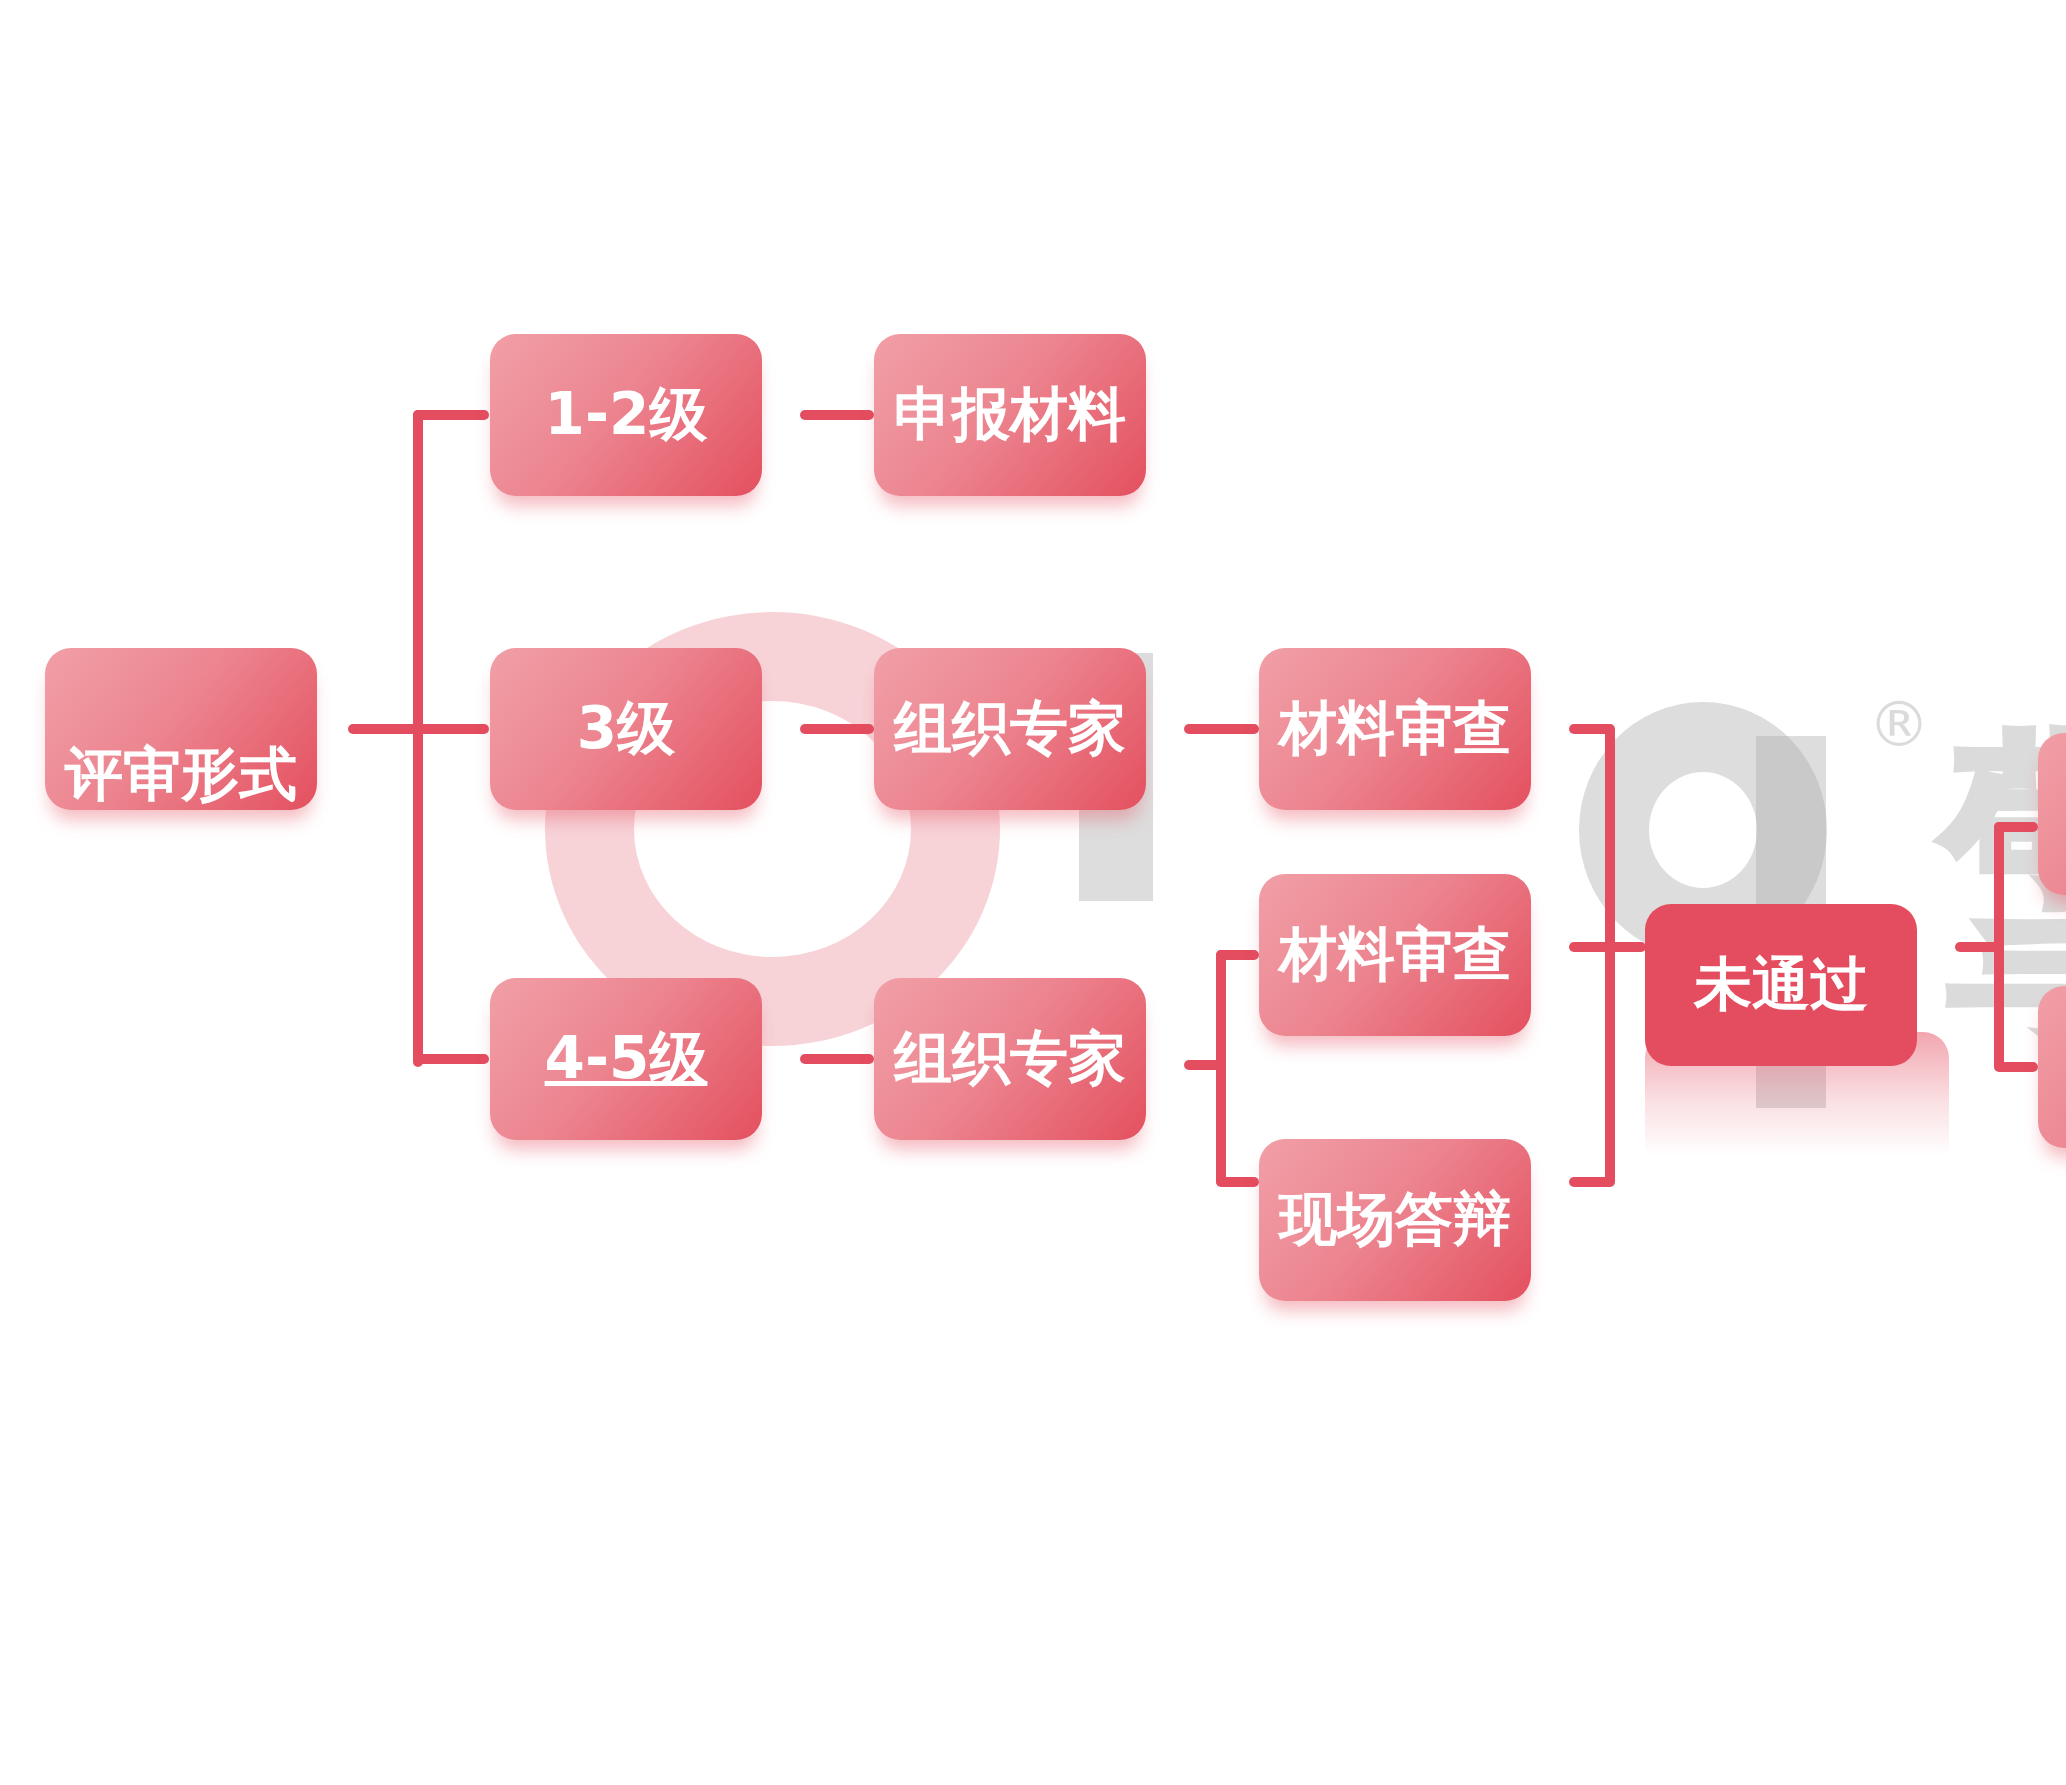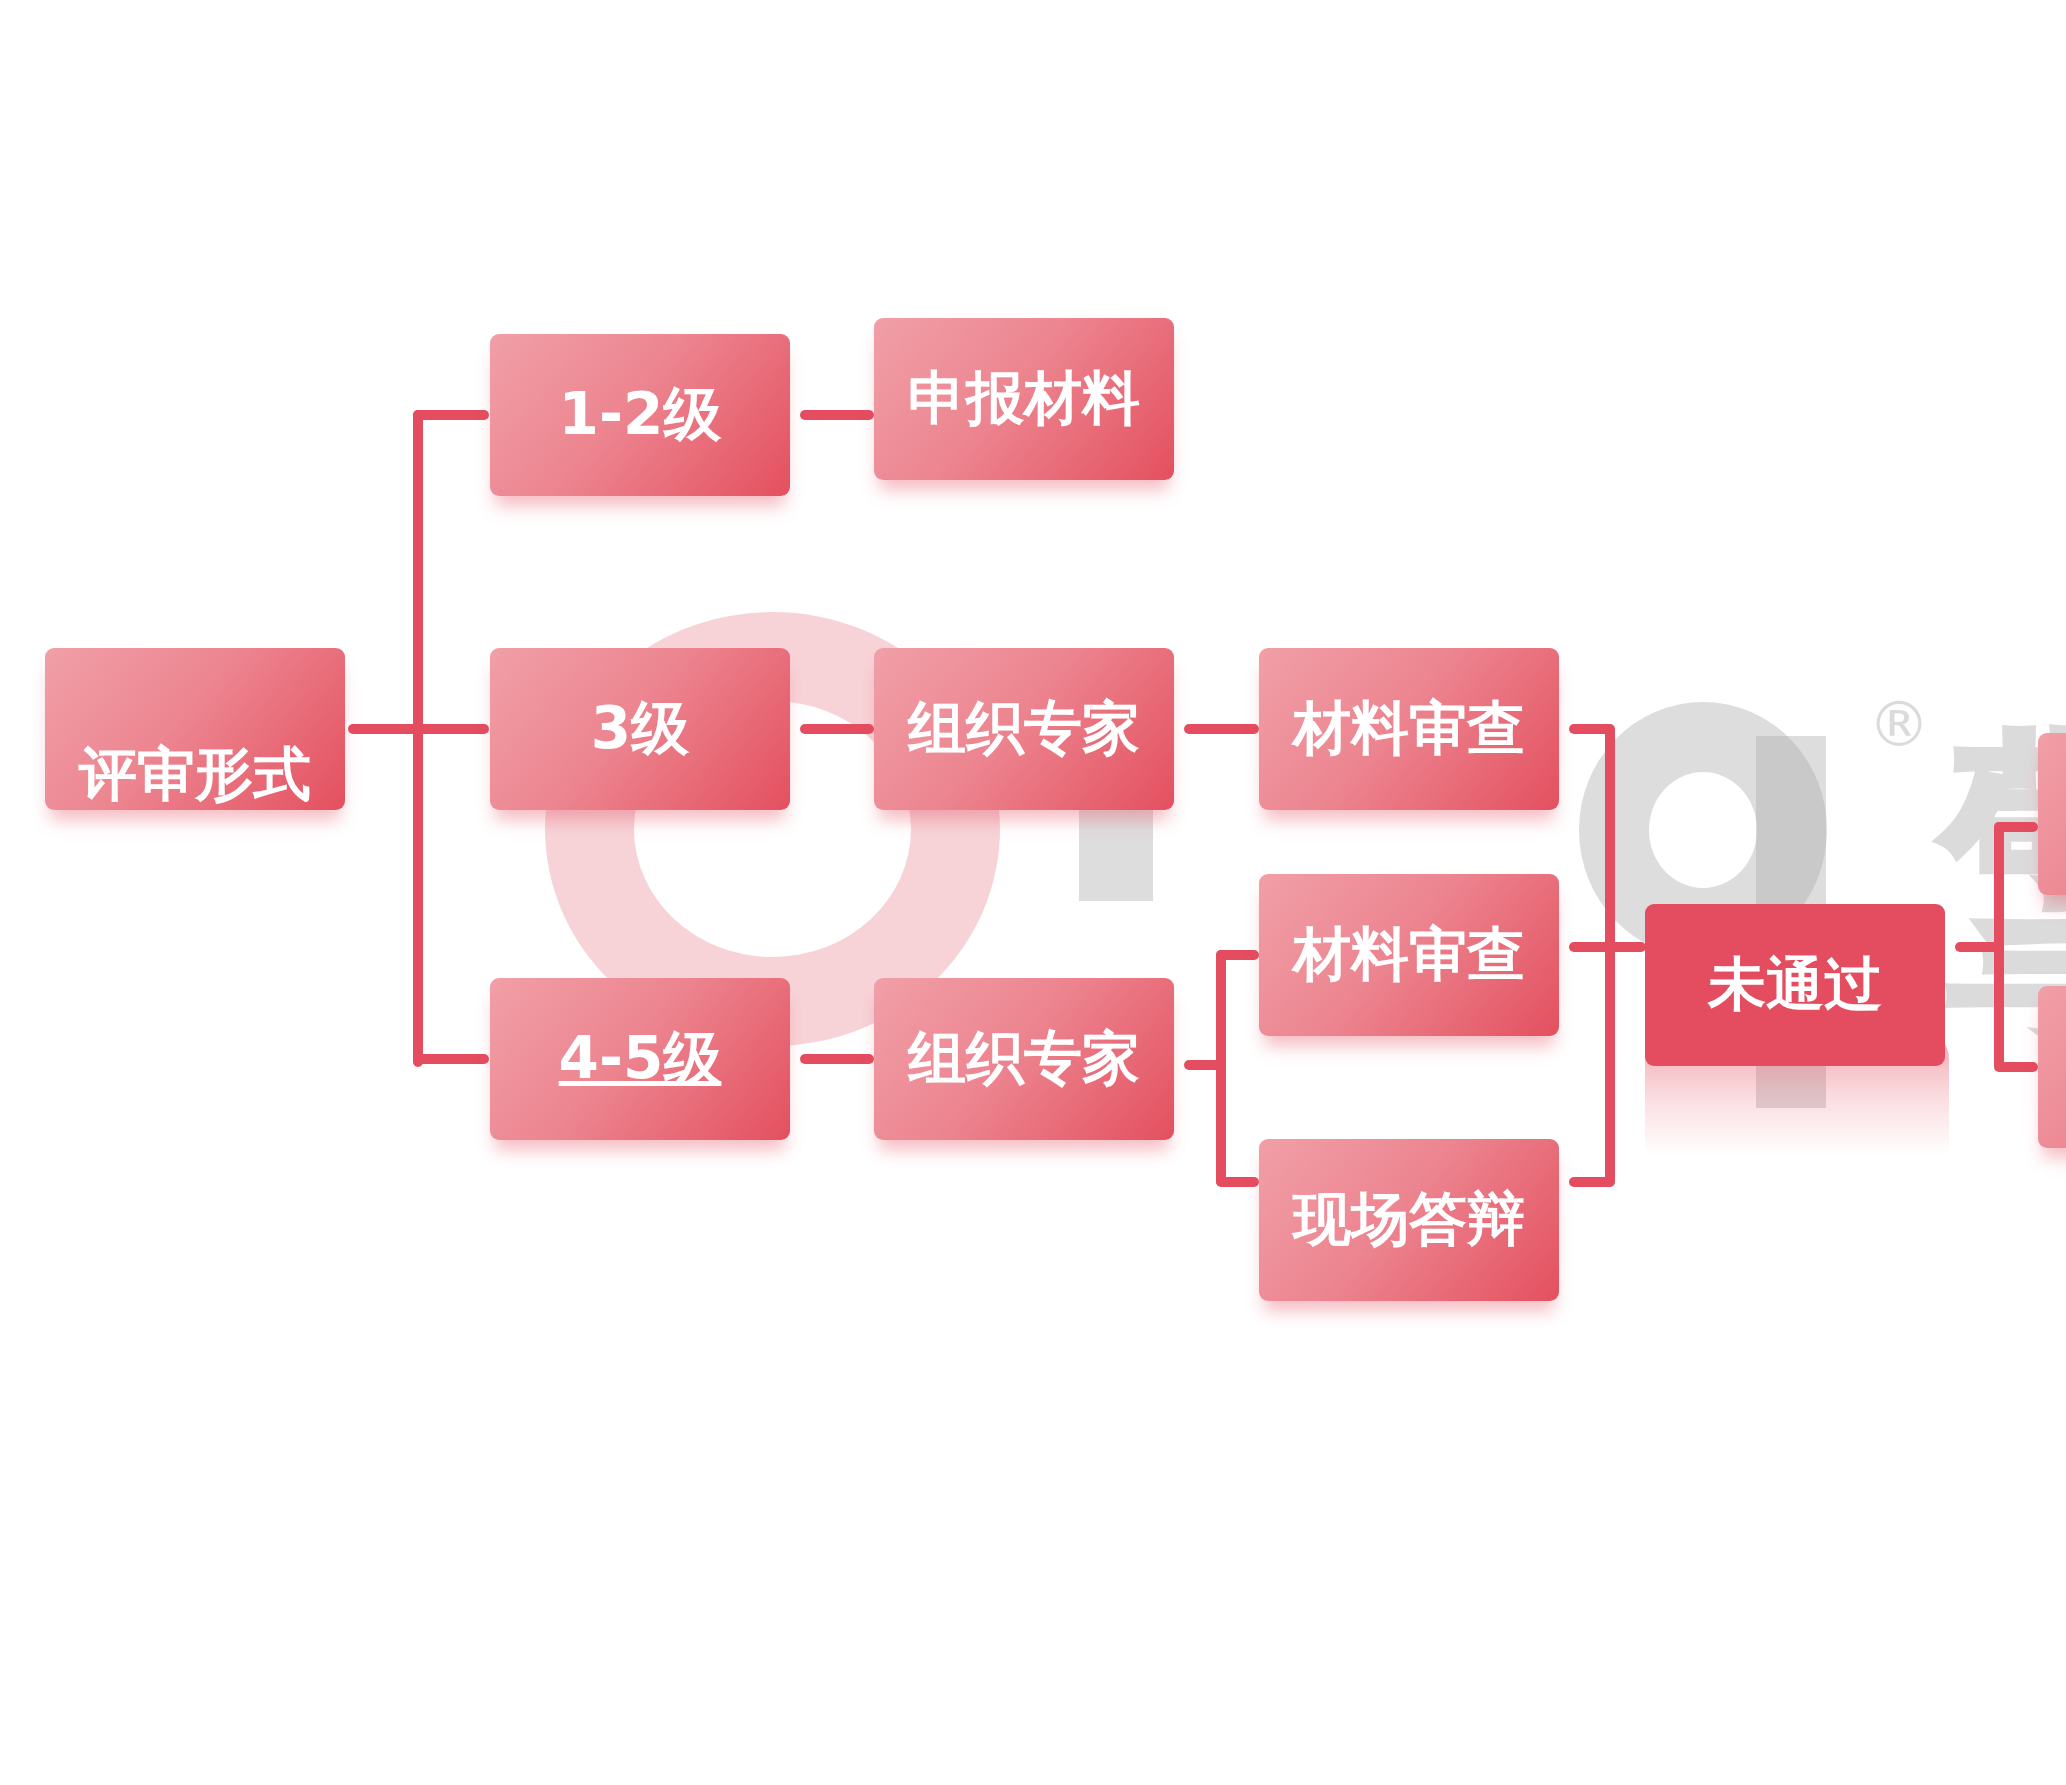--- a/index.html
+++ b/index.html
@@ -9,21 +9,21 @@
   .wm-q { left:545px; top:612px; width:455px; height:434px; border-radius:50%;
           border:89px solid rgba(236,150,162,0.42); box-sizing:border-box; }
   .wm-text { color:rgba(170,170,170,0.42); font-weight:bold; line-height:1; white-space:nowrap; }
   .wm-i-dot { left:1079px; top:653px; width:74px; height:248px; background:rgba(175,175,175,0.42); }
   .wm-reg { left:1868px; top:694px; font-size:62px; font-weight:normal; }
   .wm-cn { left:1934px; top:719px; font-size:339px; letter-spacing:-8.3px; }
   .wm-g  { left:1579px; top:702px; width:248px; height:256px; border-radius:50%;
            border:70px solid rgba(175,175,175,0.42); box-sizing:border-box; }
   .wm-g-stem { left:1756px; top:736px; width:70px; height:372px; background:rgba(175,175,175,0.42); }
 
-  .node { position:absolute; width:300px; height:162px; border-radius:9px;
+  .node { position:absolute; width:272px; height:162px; border-radius:26px;
           background:linear-gradient(130deg,#F19FA7 0%,#EC8590 45%,#E4505F 100%);
           box-shadow:0 15px 16.5px -5.8px rgba(228,80,95,0.38);
           display:flex; align-items:center; justify-content:center; text-align:center;
           color:#ffffff; font-weight:bold; font-size:58px; line-height:1.2; z-index:2;
           box-sizing:border-box; padding:0 16.5px; }
   .node.two-line { font-size:55px; line-height:1.28; }
   .node.solid { background:#E44D5F; box-shadow:none; }
   .reflect { position:absolute; width:304px; height:124px; border-radius:26px 26px 0 0;
              background:linear-gradient(180deg,rgba(228,77,95,0.5) 0%,rgba(228,77,95,0.18) 55%,rgba(255,255,255,0) 100%);
              z-index:1; }
@@ -75,21 +75,21 @@
 <div class="node" style="left:490px; top:334px;">
   <span>1-2级</span>
 </div>
 <div class="node" style="left:490px; top:648px;">
   <span>3级</span>
 </div>
 <div class="node" style="left:490px; top:978px;text-decoration:underline;">
   <span>4-5级</span>
 </div>
 
-<div class="node" style="left:874px; top:318px;">
+<div class="node" style="left:874px; top:334px;">
   <span>申报材料</span>
 </div>
 <div class="node" style="left:874px; top:648px;">
   <span>组织专家</span>
 </div>
 <div class="node" style="left:874px; top:978px;">
   <span>组织专家</span>
 </div>
 
 <div class="node" style="left:1259px; top:648px;">

